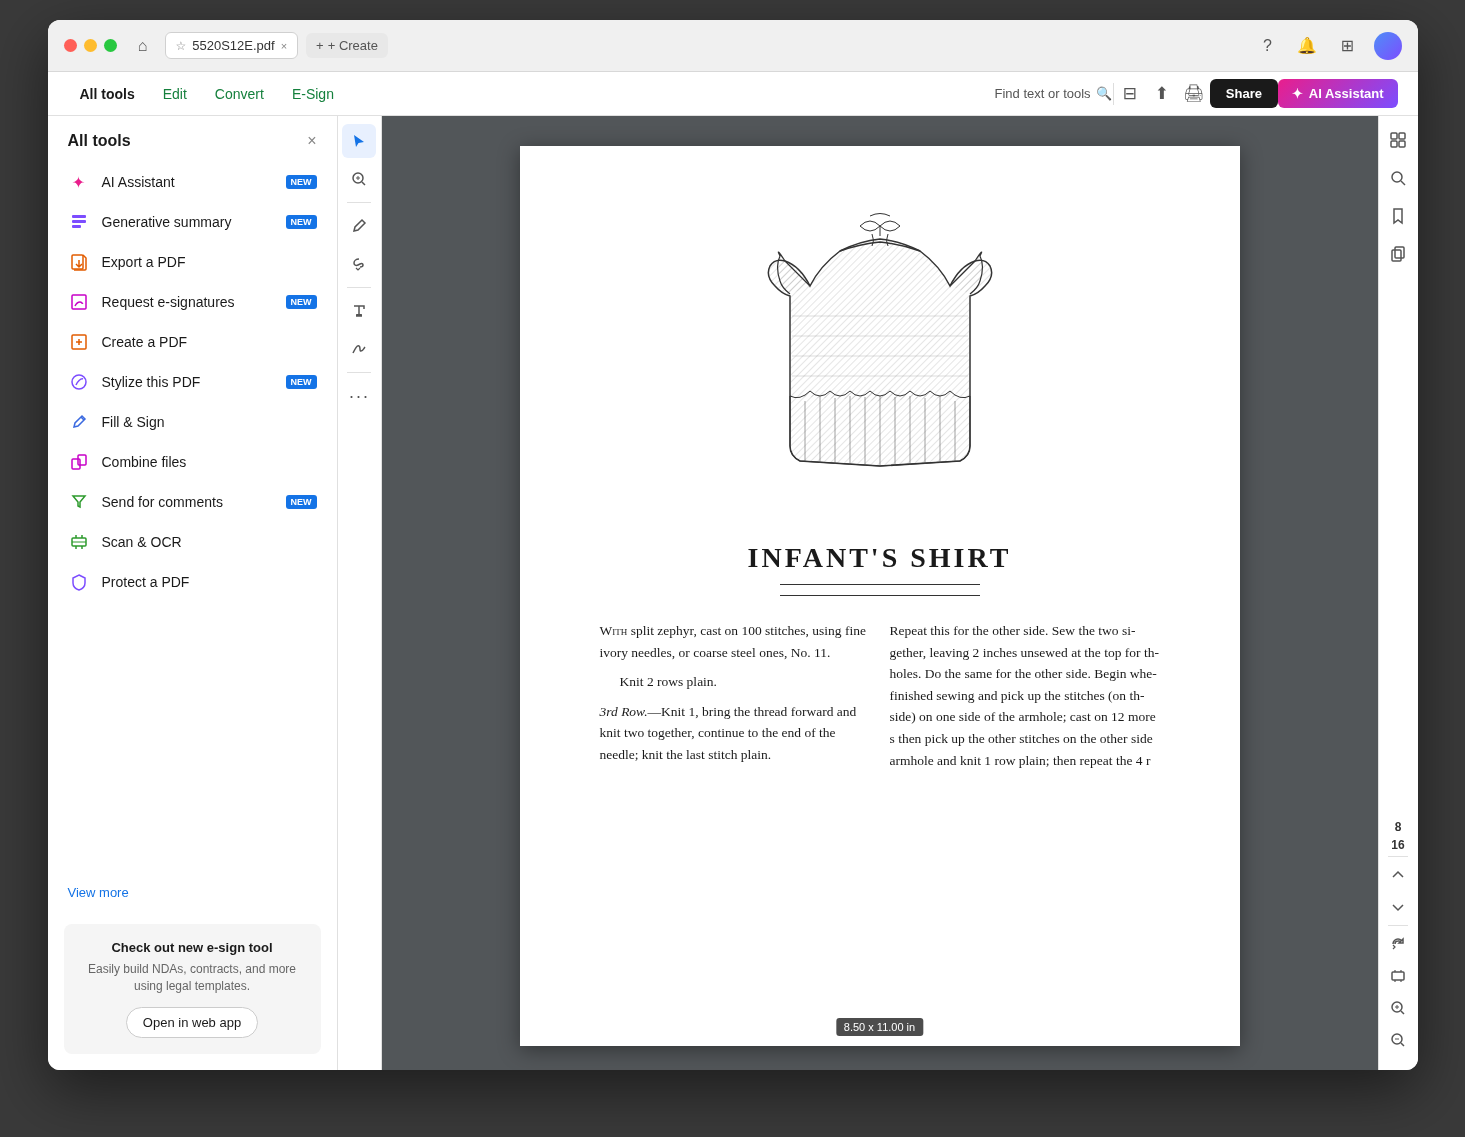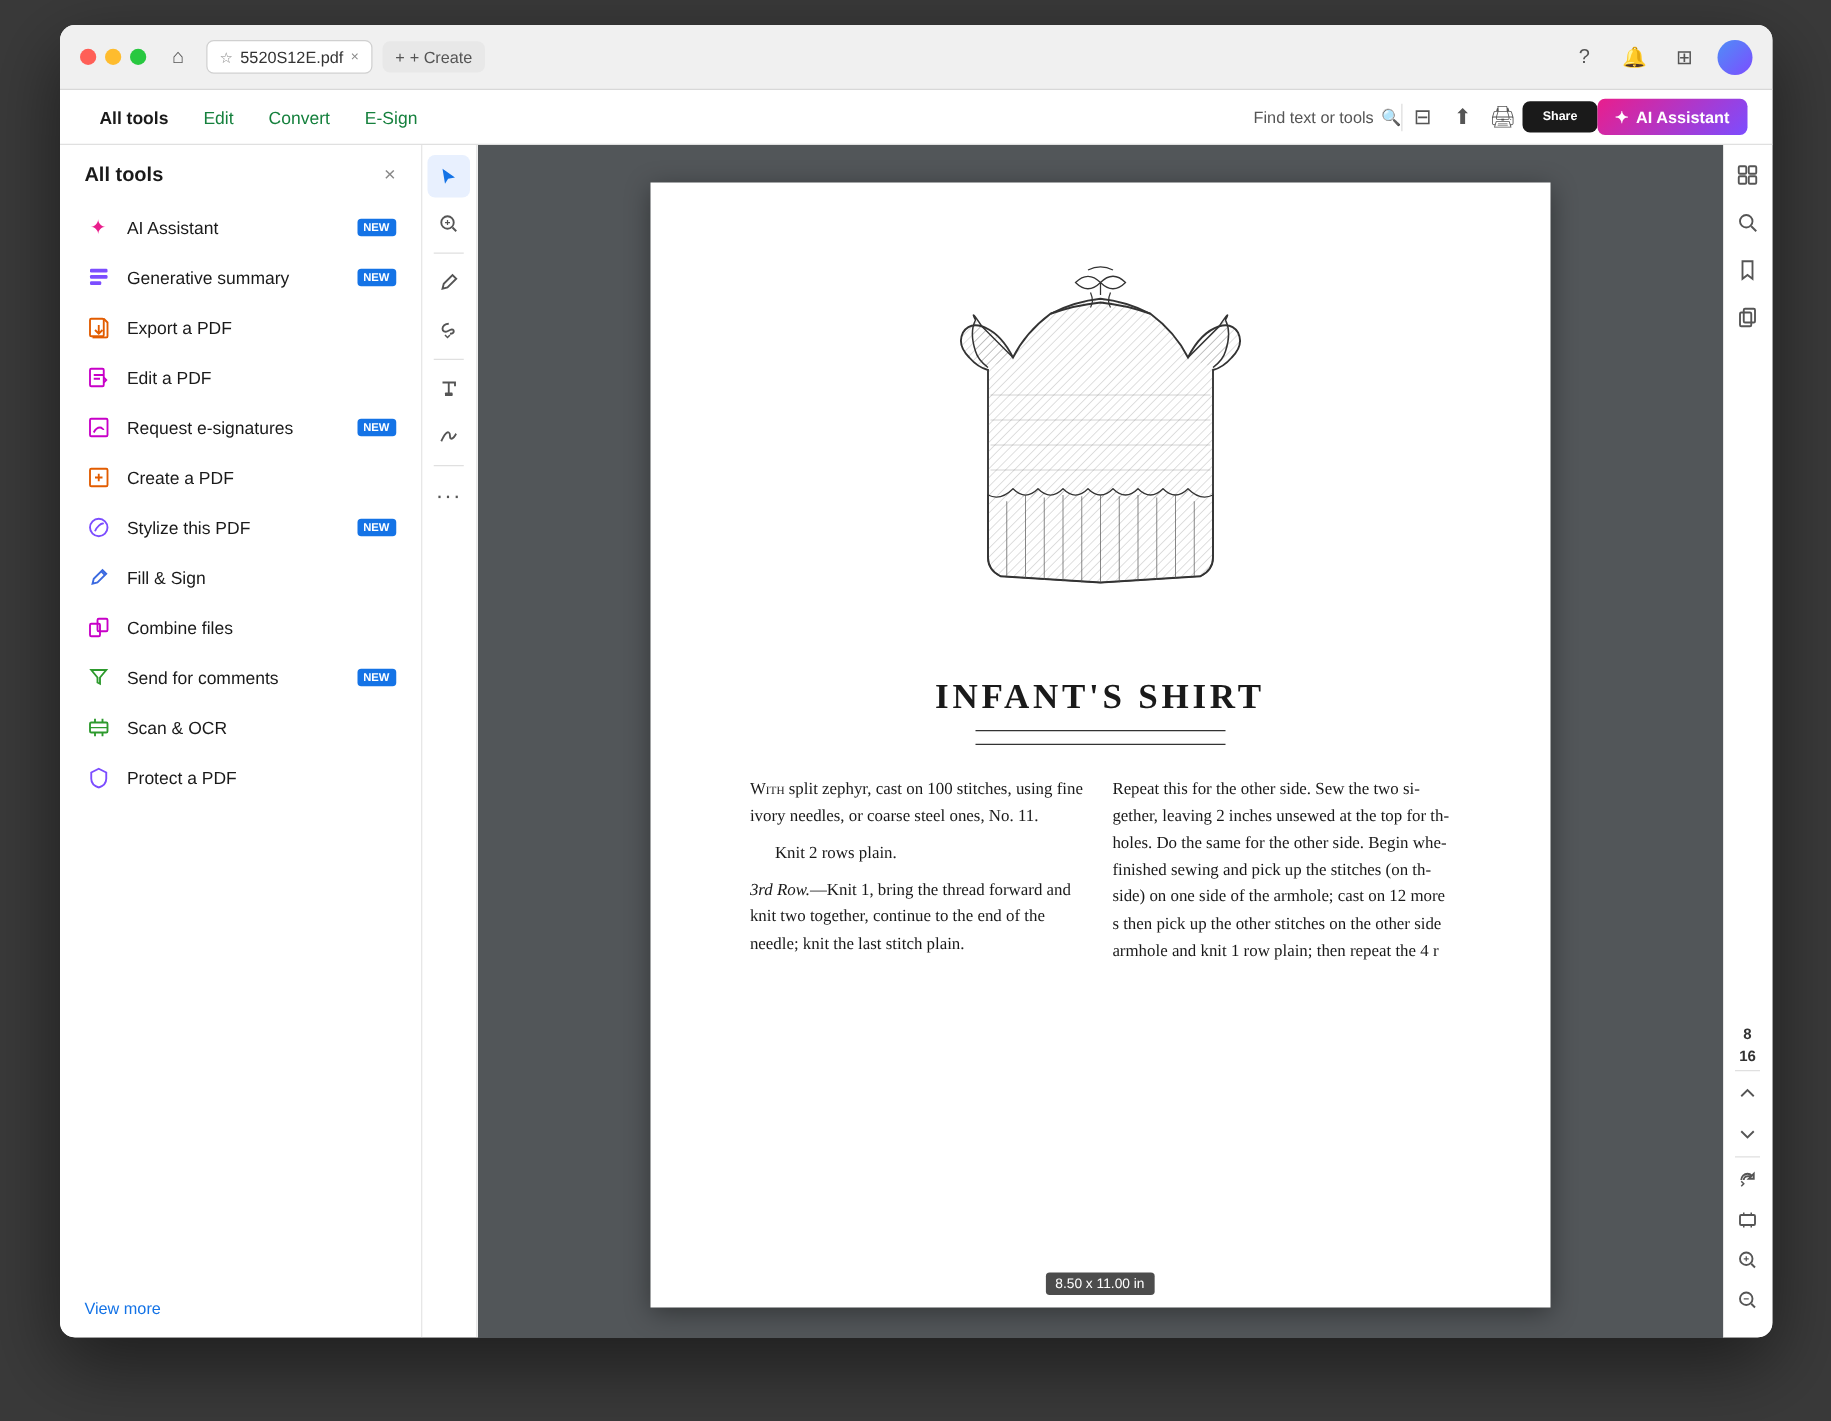--- a/index.html
+++ b/index.html
@@ -165,21 +165,21 @@
       font-size: 17px;
       cursor: pointer;
       border-radius: 4px;
     }
     .share-btn {
       background: #1a1a1a;
       color: #fff;
       border: none;
       border-radius: 6px;
       padding: 7px 16px;
-      font-size: 10px;
+      font-size: 13px;
       font-weight: 600;
       cursor: pointer;
     }
     .ai-assistant-btn {
       background: linear-gradient(135deg, #e91e8c, #7c4dff);
       color: #fff;
       border: none;
       border-radius: 6px;
       padding: 7px 14px;
       font-size: 13px;
@@ -548,30 +548,20 @@
                 <rect x="2" y="2" width="11" height="14" rx="1" fill="none" stroke="#e25c00" stroke-width="1.5"></rect>
                 <path d="M13 2l3 3v11a1 1 0 01-1 1H4" stroke="#e25c00" stroke-width="1.5" fill="none"></path>
                 <path d="M9 7v6M6 11l3 3 3-3" stroke="#e25c00" stroke-width="1.5" fill="none"></path>
               </svg>
           </div>
           <span class="tool-label">Export a PDF</span>
         </div>
         <div class="tool-item">
           <div class="tool-icon" style="color:#c800c8;">
             <svg width="18" height="18" viewBox="0 0 18 18">
-                <rect x="2" y="2" width="11" height="14" rx="1" fill="none" stroke="#c800c8" stroke-width="1.5"></rect>
-                <path d="M5 7h8M5 10h5" stroke="#c800c8" stroke-width="1.5"></path>
-                <path d="M13 13l2-2-2-2" stroke="#c800c8" stroke-width="1.5" fill="none"></path>
-              </svg>
-          </div>
-          <span class="tool-label">Edit a PDF</span>
-        </div>
-        <div class="tool-item">
-          <div class="tool-icon" style="color:#c800c8;">
-            <svg width="18" height="18" viewBox="0 0 18 18">
                 <rect x="2" y="2" width="14" height="14" rx="1" fill="none" stroke="#c800c8" stroke-width="1.5"></rect>
                 <path d="M5 13c1-2 3-4 5-4s2 2 3 1" stroke="#c800c8" stroke-width="1.5" fill="none"></path>
               </svg>
           </div>
           <span class="tool-label">Request e-signatures</span>
           <span class="badge-new">NEW</span>
         </div>
         <div class="tool-item">
           <div class="tool-icon" style="color:#e25c00;">
             <svg width="18" height="18" viewBox="0 0 18 18">
@@ -633,20 +623,25 @@
             <svg width="18" height="18" viewBox="0 0 18 18">
                 <path d="M9 2l6 3v5c0 4-3 6-6 7C6 16 3 14 3 10V5l6-3z" fill="none" stroke="#7c4dff" stroke-width="1.5"></path>
               </svg>
           </div>
           <span class="tool-label">Protect a PDF</span>
         </div>
       </div>
 
       <div class="view-more">View more</div>
 
+      <div class="panel-promo">
+        <div class="promo-title">Check out new e-sign tool</div>
+        <div class="promo-desc">Easily build NDAs, contracts, and more using legal templates.</div>
+        <button class="promo-btn">Open in web app</button>
+      </div>
     </div>
 
     <div class="vert-toolbar">
       <div class="vtool-btn active" title="Select">
         <svg width="16" height="16" viewBox="0 0 16 16">
             <path d="M3 2l10 7-5.5 1L5 14 3 2z" fill="#1473e6"></path>
           </svg>
       </div>
       <div class="vtool-btn" title="Zoom">
         <svg width="16" height="16" viewBox="0 0 16 16">

